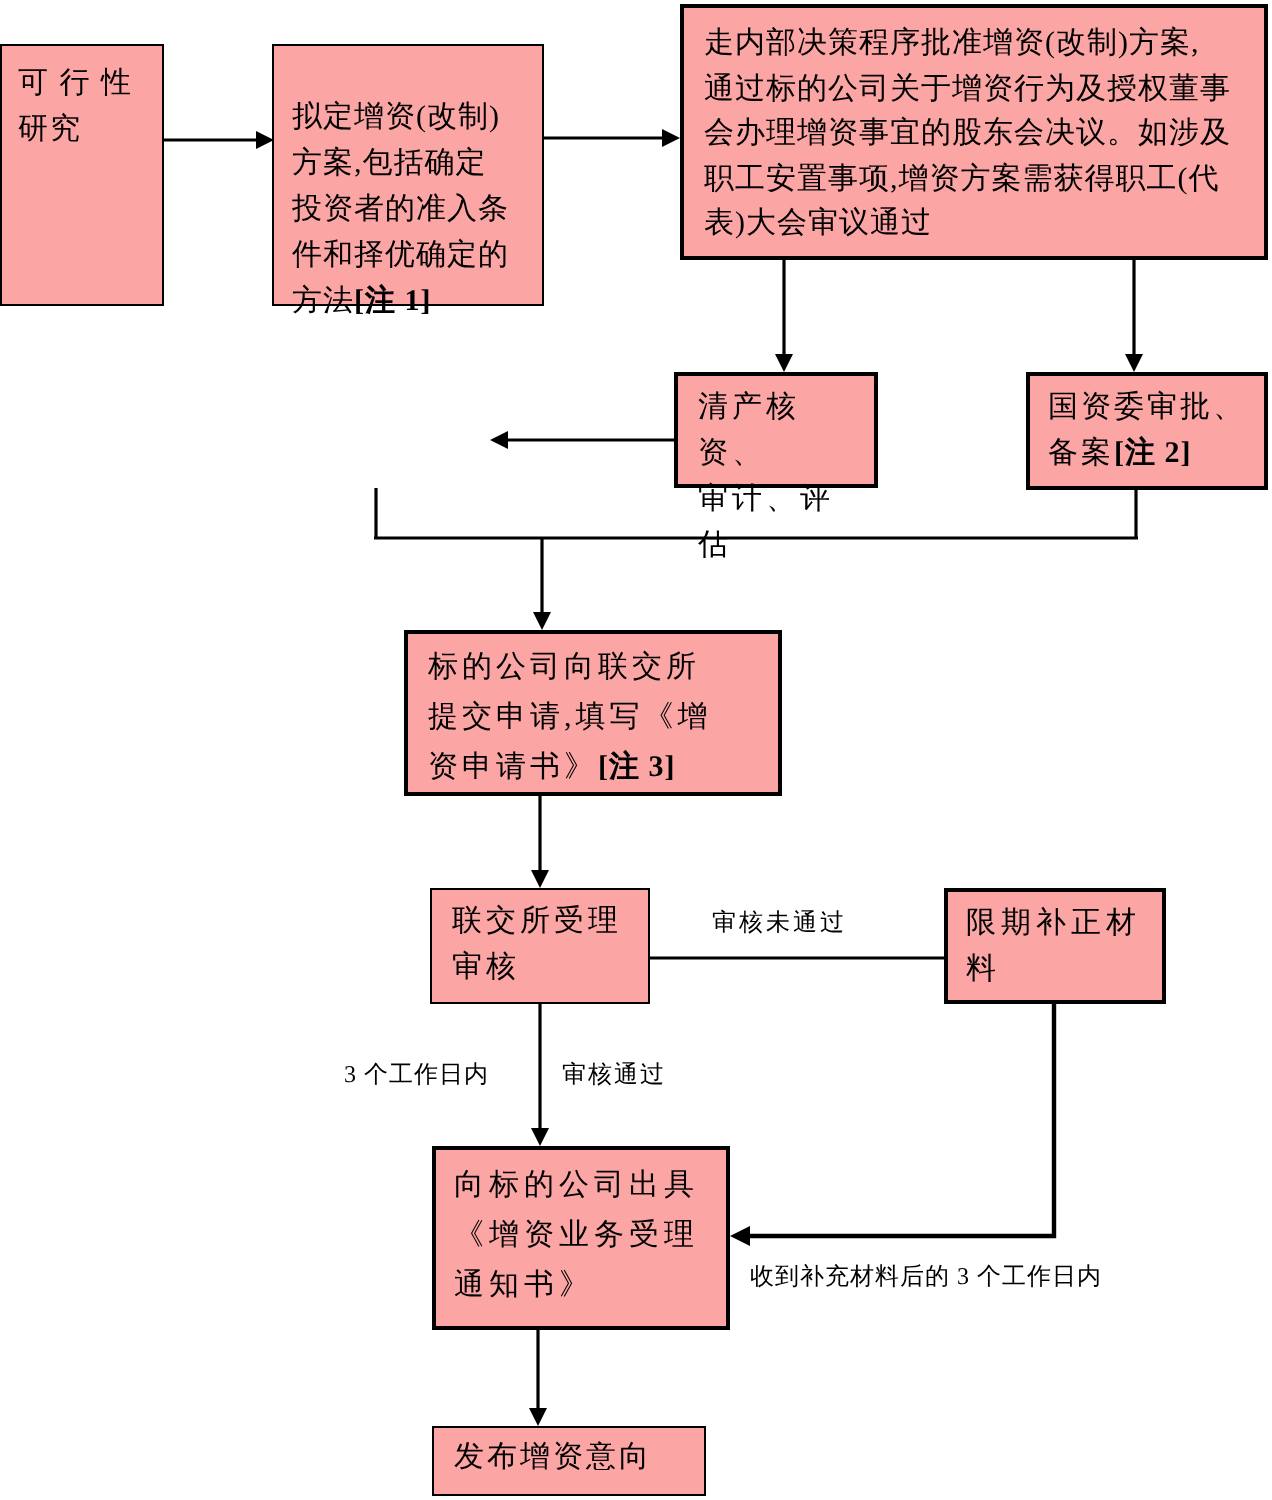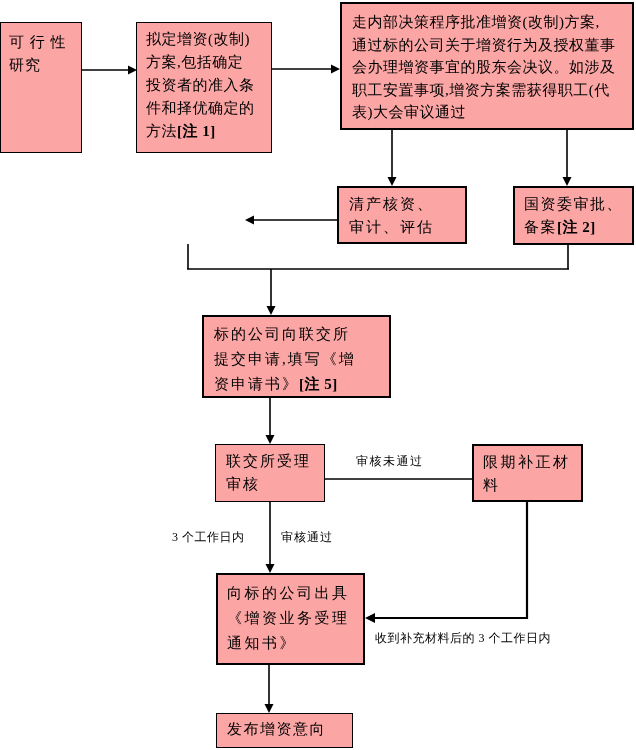--- a/index.html
+++ b/index.html
@@ -28,24 +28,24 @@
   .lbl{
     position:absolute;
     font-size:12px;
     line-height:18px;
     letter-spacing:0.5px;
     white-space:nowrap;
     text-align:center;
   }
   
   #b-feasibility{left:0px;top:22px;width:82px;height:131px;padding:8px 8px;letter-spacing:1px;}
-  #b-draft{left:136px;top:22px;width:136px;height:131px;padding:5px 9px;letter-spacing:0.5px;}
+  #b-draft{left:136px;top:22px;width:136px;height:131px;padding:25px 9px;letter-spacing:0.5px;}
   #b-decision{left:340px;top:2px;width:294px;height:128px;line-height:22.5px;padding:7px 10px;letter-spacing:0.5px;}
   #b-evaluation{left:135px;top:187px;width:110px;height:57px;padding:5px 9px;letter-spacing:1.5px;}
-  #b-audit{left:337px;top:186px;width:130px;height:58px;padding:5px 10px;letter-spacing:2px;}
+  #b-audit{left:337px;top:186px;width:102px;height:58px;padding:5px 10px;letter-spacing:2px;}
   #b-sasac{left:513px;top:186px;width:121px;height:59px;padding:5px 9px;letter-spacing:1.5px;}
   #b-apply{left:202px;top:315px;width:189px;height:83px;line-height:25px;padding:5px 10px;letter-spacing:2px;}
   #b-review{left:215px;top:444px;width:110px;height:58px;padding:5px 10px;letter-spacing:2px;}
   #b-supplement{left:472px;top:444px;width:111px;height:58px;padding:5px 9px;letter-spacing:2.5px;}
   #b-notice{left:216px;top:573px;width:149px;height:92px;line-height:25px;padding:6px 9px;letter-spacing:2.5px;}
   #b-announce{left:216px;top:713px;width:137px;height:35px;padding:4px 10px;letter-spacing:1.5px;}
   
   #lbl-fail{left:356px;top:452px;letter-spacing:1.5px;}
   #lbl-3days{left:172px;top:528px;}
   #lbl-pass{left:281px;top:528px;letter-spacing:1px;}
@@ -126,21 +126,21 @@
   </div>
 
   <div class="box thick" id="b-sasac">
     <span class="txt">国资委审批、
 备案</span><b class="note">[注 2]</b>
   </div>
 
   <div class="box thick" id="b-apply">
     <span class="txt">标的公司向联交所
 提交申请,填写《增
-资申请书》</span><b class="note">[注 5]</b>
+资申请书》</span><b class="note">[注 3]</b>
   </div>
 
   <div class="box" id="b-review">
     <span class="txt">联交所受理
 审核</span>
   </div>
 
   <div class="box thick" id="b-supplement">
     <span class="txt">限期补正材
 料</span>

